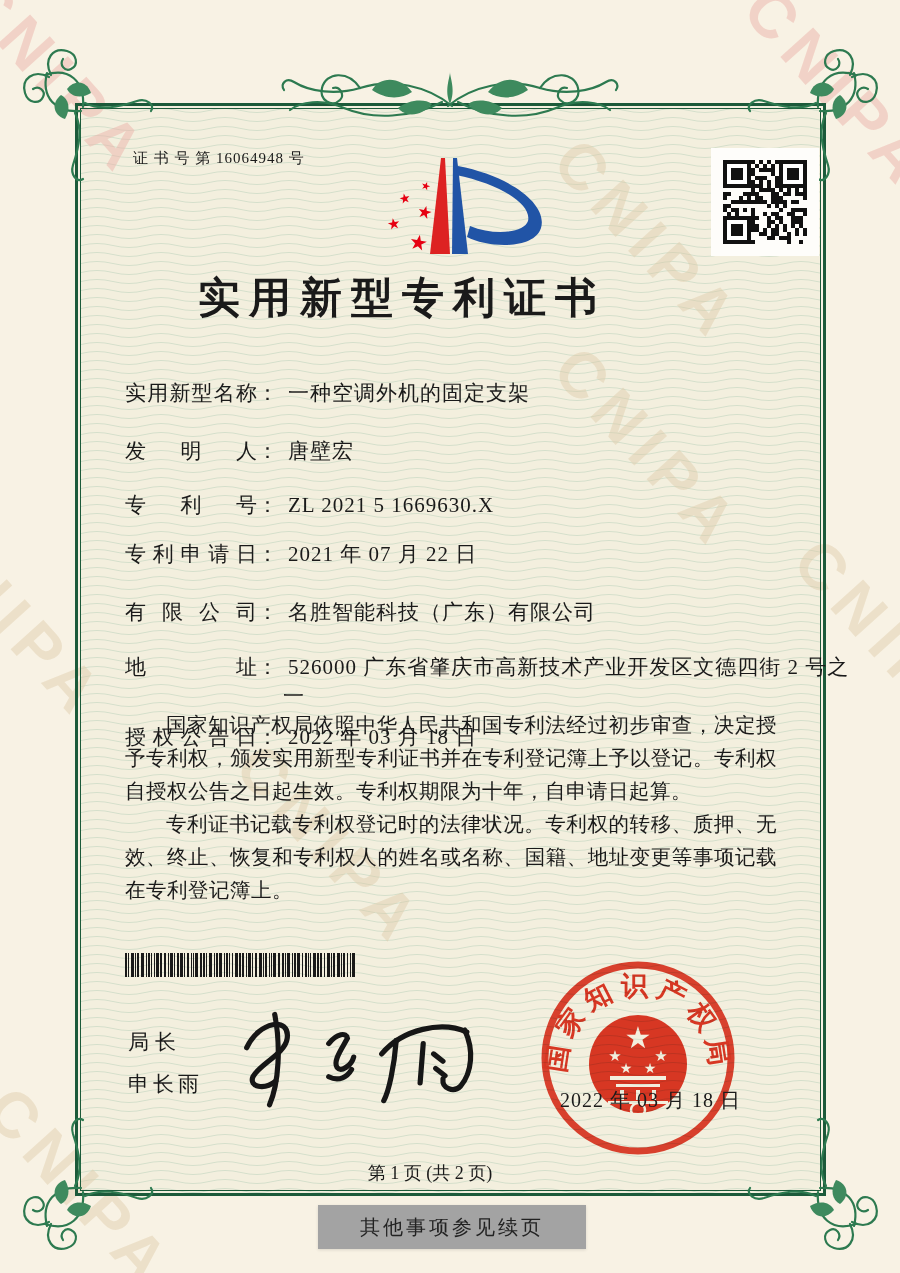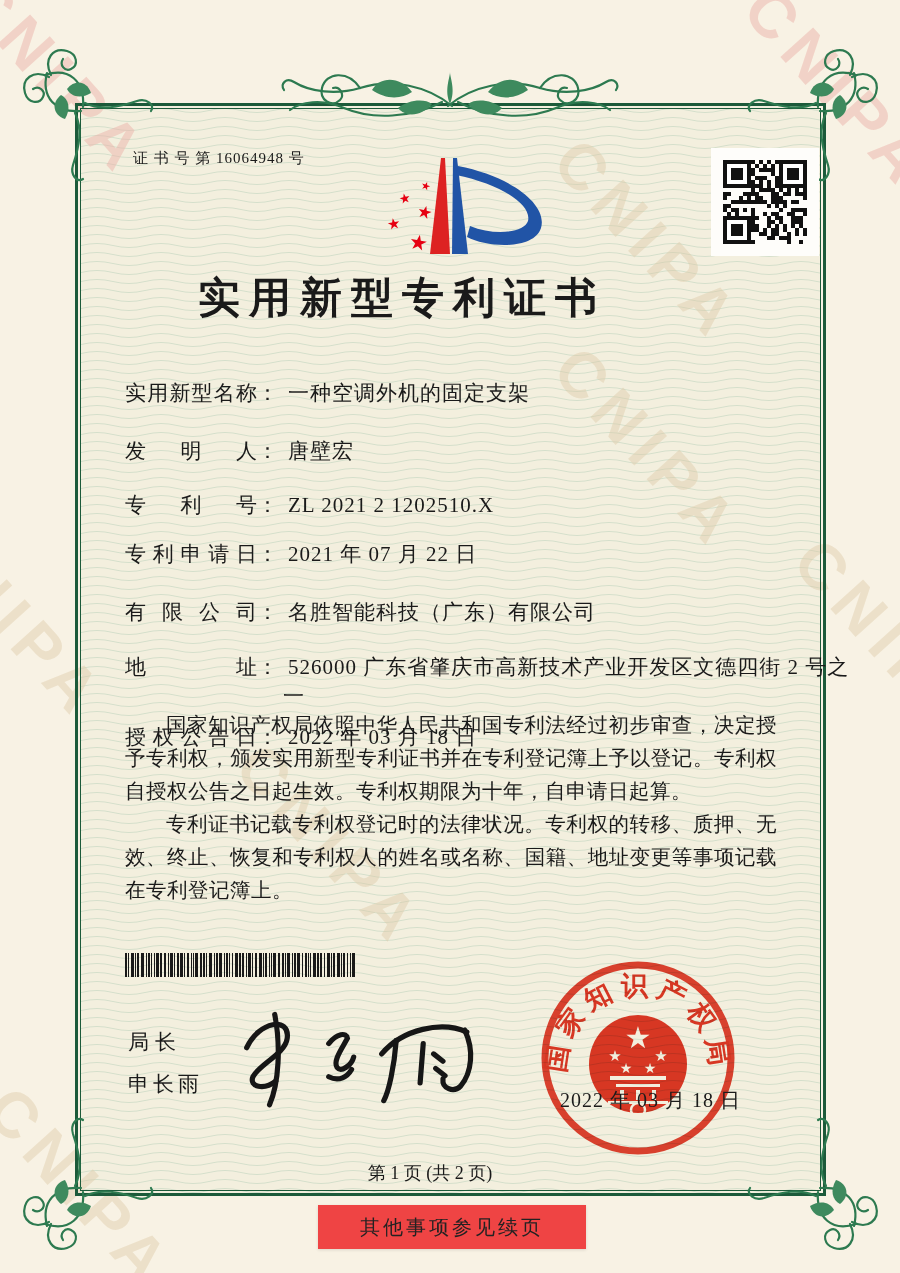--- a/index.html
+++ b/index.html
@@ -57,21 +57,21 @@
   #signer-name  { position:absolute; left:128px; top:1070px; z-index:3; font-size:21px; letter-spacing:4px; }
   #signature { position:absolute; left:228px; top:1002px; z-index:4; }
   #seal { position:absolute; left:538px; top:958px; z-index:3; mix-blend-mode:multiply; }
   #seal-date {
     position:absolute; left:560px; top:1087px; width:170px; z-index:4;
     font-size:20px; color:#1b1b1b; letter-spacing:1px; white-space:nowrap;
   }
   #page-info { position:absolute; left:320px; top:1161px; width:220px; z-index:3; text-align:center; font-size:18px; }
   #note-box {
     position:absolute; left:318px; top:1205px; width:268px; height:44px; z-index:3;
-    background:#ef4444; box-shadow:0 1px 3px rgba(0,0,0,.12);
+    background:#a3a3a3; box-shadow:0 1px 3px rgba(0,0,0,.12);
     display:flex; align-items:center; justify-content:center;
     font-size:20px; letter-spacing:3px; color:#222;
   }
 </style>
 </head>
 <body>
 
 <div id="page">
 
   <svg id="waves" width="739" height="1087">
@@ -310,21 +310,21 @@
   <div id="title">实用新型专利证书</div>
 
   <div id="fields">
     <div class="row" style="top:379px">
       <span class="flabel">实用新型名称</span><span>：</span><span class="fvalue">一种空调外机的固定支架</span>
     </div>
     <div class="row" style="top:437px">
       <span class="flabel">发明人</span><span>：</span><span class="fvalue">唐壁宏</span>
     </div>
     <div class="row" style="top:491px">
-      <span class="flabel">专利号</span><span>：</span><span class="fvalue">ZL 2021 2 1202510.X</span>
+      <span class="flabel">专利号</span><span>：</span><span class="fvalue">ZL 2021 5 1669630.X</span>
     </div>
     <div class="row" style="top:540px">
       <span class="flabel">专利申请日</span><span>：</span><span class="fvalue">2021 年 07 月 22 日</span>
     </div>
     <div class="row" style="top:598px">
       <span class="flabel">有限公司</span><span>：</span><span class="fvalue">名胜智能科技（广东）有限公司</span>
     </div>
     <div class="row" style="top:653px">
       <span class="flabel">地址</span><span>：</span><span class="fvalue">526000 广东省肇庆市高新技术产业开发区文德四街 2 号之</span>
     </div>

